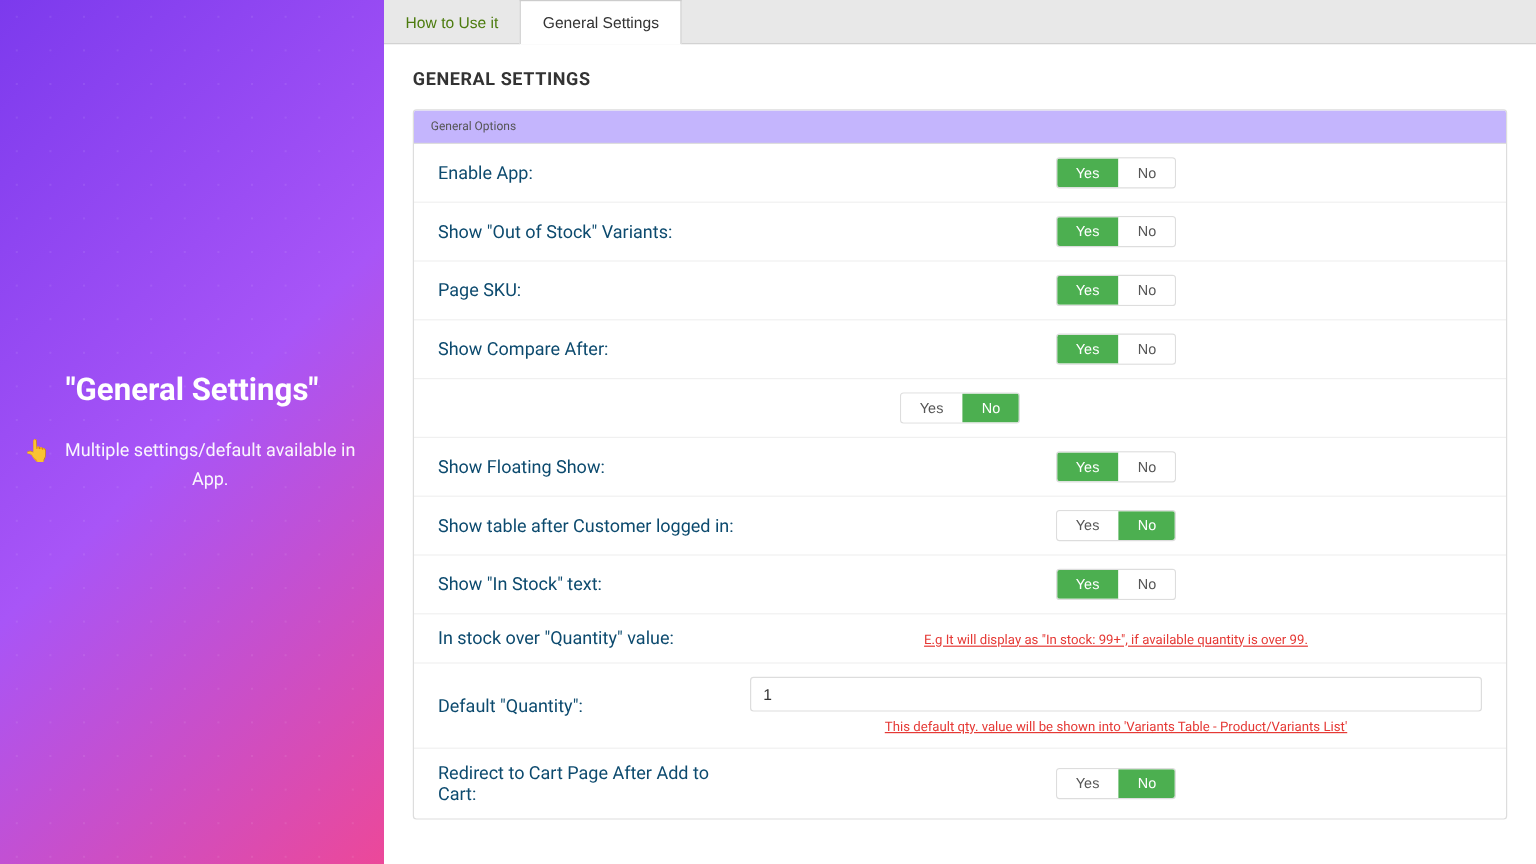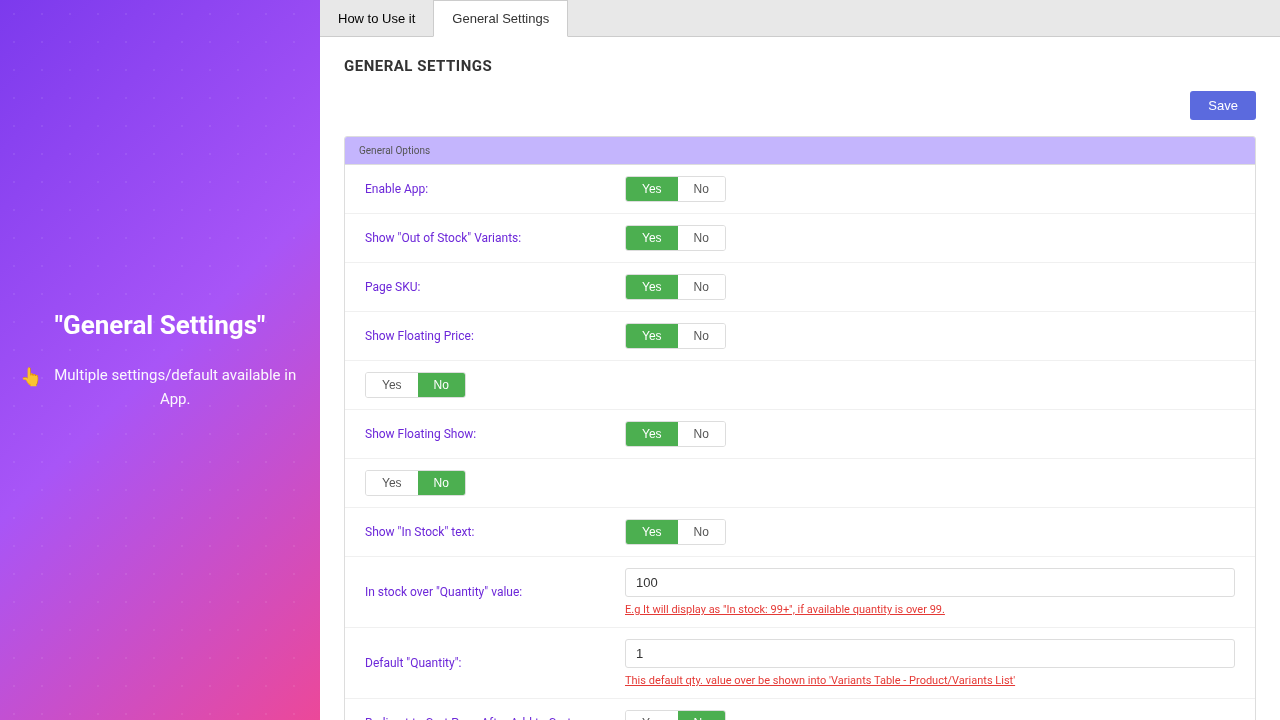--- a/index.html
+++ b/index.html
@@ -90,21 +90,21 @@
     .tab.active {
       background: white;
       color: #333;
       border-top: 1px solid #ccc;
       border-left: 1px solid #ccc;
       border-right: 1px solid #ccc;
       border-bottom: 1px solid white;
       margin-bottom: -1px;
     }
     .tab.inactive {
-      color: #000000;
+      color: #4d7c0f;
     }
 
     
     .content {
       flex: 1;
       background: white;
       overflow-y: auto;
       padding: 20px 24px;
     }
 
@@ -150,29 +150,30 @@
       display: flex;
       align-items: center;
       padding: 11px 20px;
       border-bottom: 1px solid #f0f0f0;
     }
     .setting-row:last-child { border-bottom: none; }
 
     .setting-label {
       width: 260px;
       min-width: 260px;
-      font-size: 12px;
-      color: #6d28d9;
+      font-size: 15px;
+      color: #0c4a6e;
     }
 
     .setting-control {
       flex: 1;
       display: flex;
       flex-direction: column;
       gap: 4px;
+      align-items: center;
     }
 
     
     .toggle-group {
       display: flex;
       border: 1px solid #ddd;
       border-radius: 3px;
       overflow: hidden;
       width: fit-content;
     }
@@ -229,23 +230,20 @@
 <div class="main">
 
   <div class="tabs">
     <button class="tab inactive">How to Use it</button>
     <button class="tab active">General Settings</button>
   </div>
 
   <div class="content">
     <div class="page-title">GENERAL SETTINGS</div>
 
-    <div class="save-btn-row">
-      <button class="save-btn">Save</button>
-    </div>
 
     <div class="options-card">
       <div class="options-header">General Options</div>
 
       <div id="settings-container">
           <div class="setting-row">
             <div class="setting-label">Enable App:</div>
             <div class="setting-control">
               <div class="toggle-group">
                 <button class="toggle-btn yes-active">Yes</button>
@@ -265,21 +263,21 @@
           <div class="setting-row">
             <div class="setting-label">Page SKU:</div>
             <div class="setting-control">
               <div class="toggle-group">
                 <button class="toggle-btn yes-active">Yes</button>
                 <button class="toggle-btn ">No</button>
               </div>
             </div>
           </div>
           <div class="setting-row">
-            <div class="setting-label">Show Floating Price:</div>
+            <div class="setting-label">Show Compare After:</div>
             <div class="setting-control">
               <div class="toggle-group">
                 <button class="toggle-btn yes-active">Yes</button>
                 <button class="toggle-btn ">No</button>
               </div>
             </div>
           </div>
           <div class="setting-row">
             <div class="setting-control">
               <div class="toggle-group">
@@ -291,48 +289,48 @@
           <div class="setting-row">
             <div class="setting-label">Show Floating Show:</div>
             <div class="setting-control">
               <div class="toggle-group">
                 <button class="toggle-btn yes-active">Yes</button>
                 <button class="toggle-btn ">No</button>
               </div>
             </div>
           </div>
           <div class="setting-row">
+            <div class="setting-label">Show table after Customer logged in:</div>
             <div class="setting-control">
               <div class="toggle-group">
                 <button class="toggle-btn ">Yes</button>
                 <button class="toggle-btn no-active">No</button>
               </div>
             </div>
           </div>
           <div class="setting-row">
             <div class="setting-label">Show "In Stock" text:</div>
             <div class="setting-control">
               <div class="toggle-group">
                 <button class="toggle-btn yes-active">Yes</button>
                 <button class="toggle-btn ">No</button>
               </div>
             </div>
           </div>
           <div class="setting-row">
             <div class="setting-label">In stock over "Quantity" value:</div>
             <div class="setting-control">
-              <input type="text" class="text-input" value="100" style="">
               <div class="hint-text">E.g It will display as "In stock: 99+", if available quantity is over 99.</div>
             </div>
           </div>
           <div class="setting-row">
             <div class="setting-label">Default "Quantity":</div>
             <div class="setting-control">
               <input type="text" class="text-input" value="1" style="">
-              <div class="hint-text">This default qty. value over be shown into 'Variants Table - Product/Variants List'</div>
+              <div class="hint-text">This default qty. value will be shown into 'Variants Table - Product/Variants List'</div>
             </div>
           </div>
           <div class="setting-row">
             <div class="setting-label">Redirect to Cart Page After Add to Cart:</div>
             <div class="setting-control">
               <div class="toggle-group">
                 <button class="toggle-btn ">Yes</button>
                 <button class="toggle-btn no-active">No</button>
               </div>
             </div>

